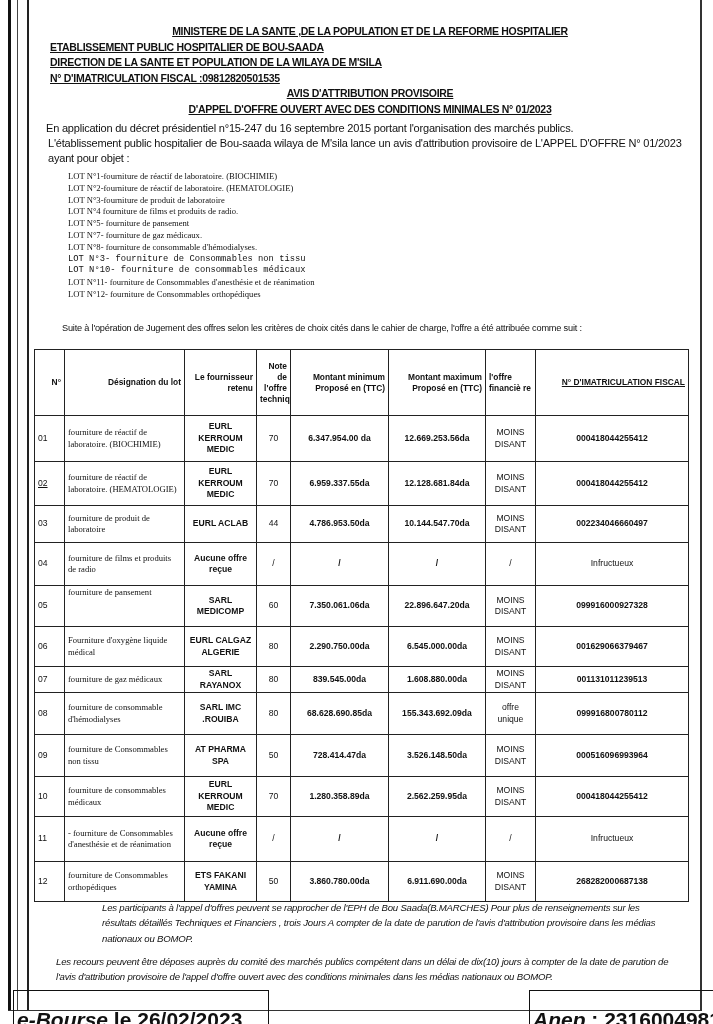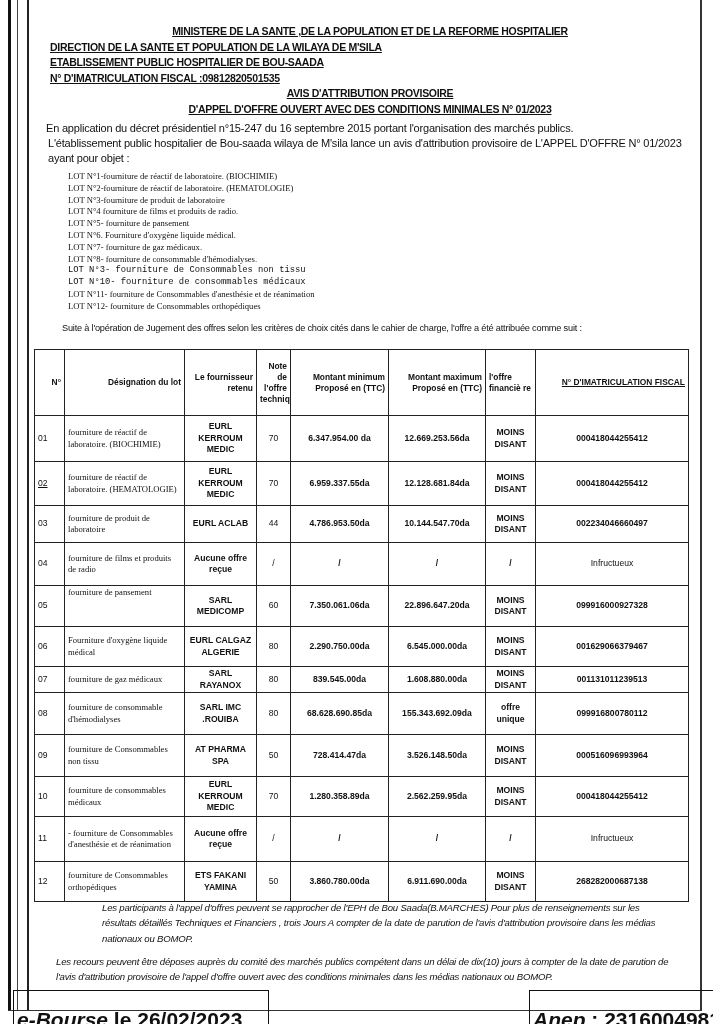--- a/index.html
+++ b/index.html
@@ -31,21 +31,21 @@
   table.result th, table.result td { border:1px solid #222; padding:1px 3px; vertical-align:middle; }
   table.result th { font-size:8.4px; font-weight:bold; text-align:right; line-height:11px; }
   table.result td { font-size:8.6px; line-height:11.5px; }
   table.result th.col-fin { text-align:left; }
   th.col-nif span { text-decoration:underline; }
   td.num { font-size:9.5px; }
   td.desig { font-family:"Liberation Serif", serif; font-size:8.8px; }
   td.supp { font-weight:bold; text-align:center; font-size:9.4px; line-height:14px; }
   td.note { text-align:center; font-size:9.4px; }
   td.amt { font-weight:bold; text-align:center; font-size:9.4px; }
-  td.fin { text-align:center; font-size:8px; line-height:10px; font-weight:bold; }
+  td.fin { text-align:center; font-size:8px; line-height:10px; font-weight:normal; }
   td.nif { text-align:center; font-weight:bold; font-size:9.2px; }
   td.infr { font-weight:normal; font-size:9.6px; }
   tr.hdr { height:66px; }
 
   .footer-text { position:absolute; left:44px; top:892px; width:640px; font-size:9.6px; line-height:15.3px; letter-spacing:-0.2px; }
   .footer-text p { margin:8px;font-style:italic; }
   .footer-text .indent { padding-left:50px; }
   .footer-text .ind2 { padding-left:4px; }
 
   .stamp { position:absolute; top:990px; height:26px; border:1.5px solid #111; font-weight:bold; font-size:21px; line-height:26px; padding:16px 3px; white-space:nowrap; }
@@ -57,39 +57,38 @@
 <body>
 
 <div class="frame-l1"></div>
 <div class="frame-l2"></div>
 <div class="frame-l3"></div>
 <div class="frame-r"></div>
 <div class="frame-b"></div>
 
 <div class="header">
   <div class="hline center">MINISTERE DE LA SANTE ,DE LA POPULATION ET DE LA REFORME HOSPITALIER</div>
+  <div class="hline left">ETABLISSEMENT PUBLIC HOSPITALIER DE BOU-SAADA</div>
   <div class="hline left">DIRECTION DE LA SANTE ET POPULATION DE LA WILAYA DE M'SILA</div>
-  <div class="hline left">ETABLISSEMENT PUBLIC HOSPITALIER DE BOU-SAADA</div>
   <div class="hline left">N° D'IMATRICULATION FISCAL :09812820501535</div>
   <div class="hline center">AVIS D'ATTRIBUTION PROVISOIRE</div>
   <div class="hline center">D'APPEL D'OFFRE OUVERT AVEC DES CONDITIONS MINIMALES N° 01/2023</div>
 </div>
 
 <div class="intro">
   <p class="p1">En application du décret présidentiel n°15-247 du 16 septembre  2015 portant l'organisation des marchés publics.</p>
   <p class="p2">L'établissement public hospitalier de Bou-saada wilaya de M'sila lance un avis d'attribution provisoire de L'APPEL D'OFFRE  N° 01/2023 ayant pour objet :</p>
 </div>
 
 <div class="lots">
   <div>LOT N°1-fourniture de réactif de laboratoire. (BIOCHIMIE)</div>
   <div>LOT N°2-fourniture de réactif de laboratoire. (HEMATOLOGIE)</div>
   <div>LOT N°3-fourniture de  produit de laboratoire</div>
   <div>LOT N°4 fourniture   de films et produits de radio.</div>
   <div>LOT N°5-  fourniture de pansement</div>
-  <div>LOT N°6. Fourniture d'oxygène liquide médical.</div>
   <div>LOT N°7- fourniture de gaz médicaux.</div>
   <div>LOT N°8- fourniture de consommable d'hémodialyses.</div>
   <div class="mono">LOT N°3- fourniture de Consommables non tissu</div>
   <div class="mono">LOT N°10- fourniture de consommables médicaux</div>
   <div>LOT N°11- fourniture de Consommables  d'anesthésie et de réanimation</div>
   <div>LOT N°12-  fourniture de Consommables  orthopédiques</div>
 </div>
 
 <div class="suite">Suite à l'opération de Jugement des offres selon les critères de choix cités dans le cahier de charge, l'offre a été attribuée comme suit :</div>
 

